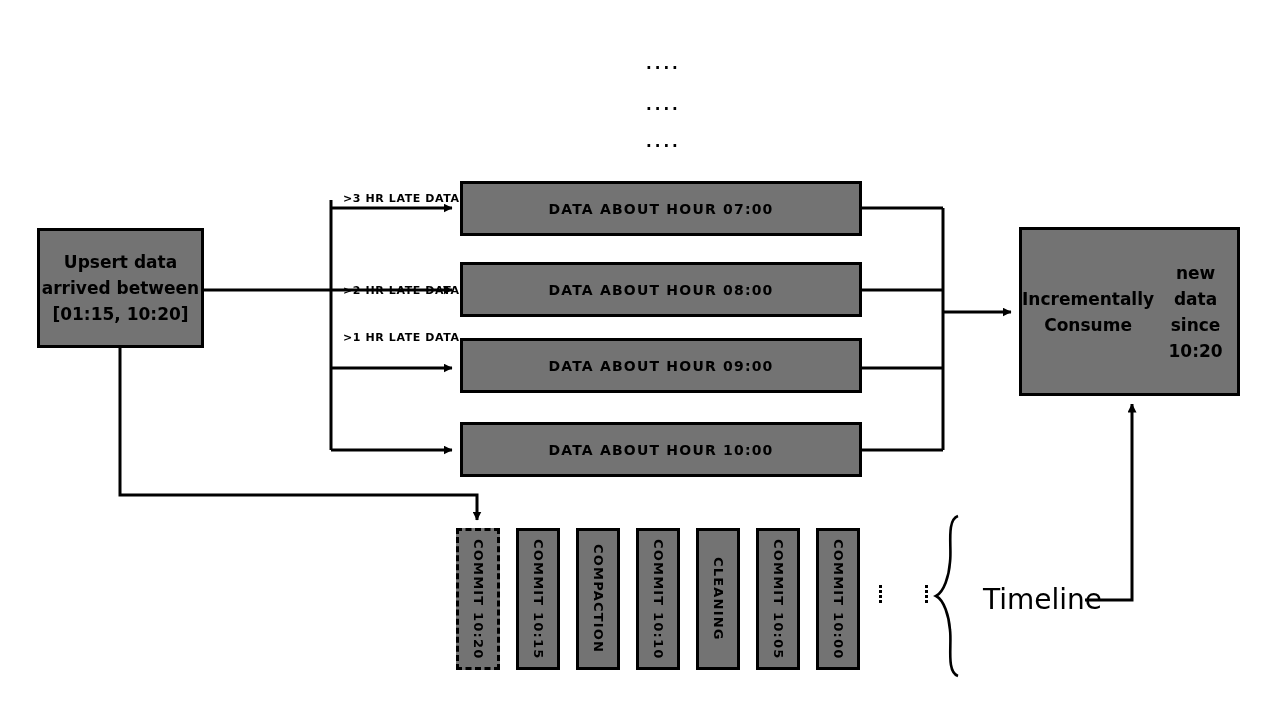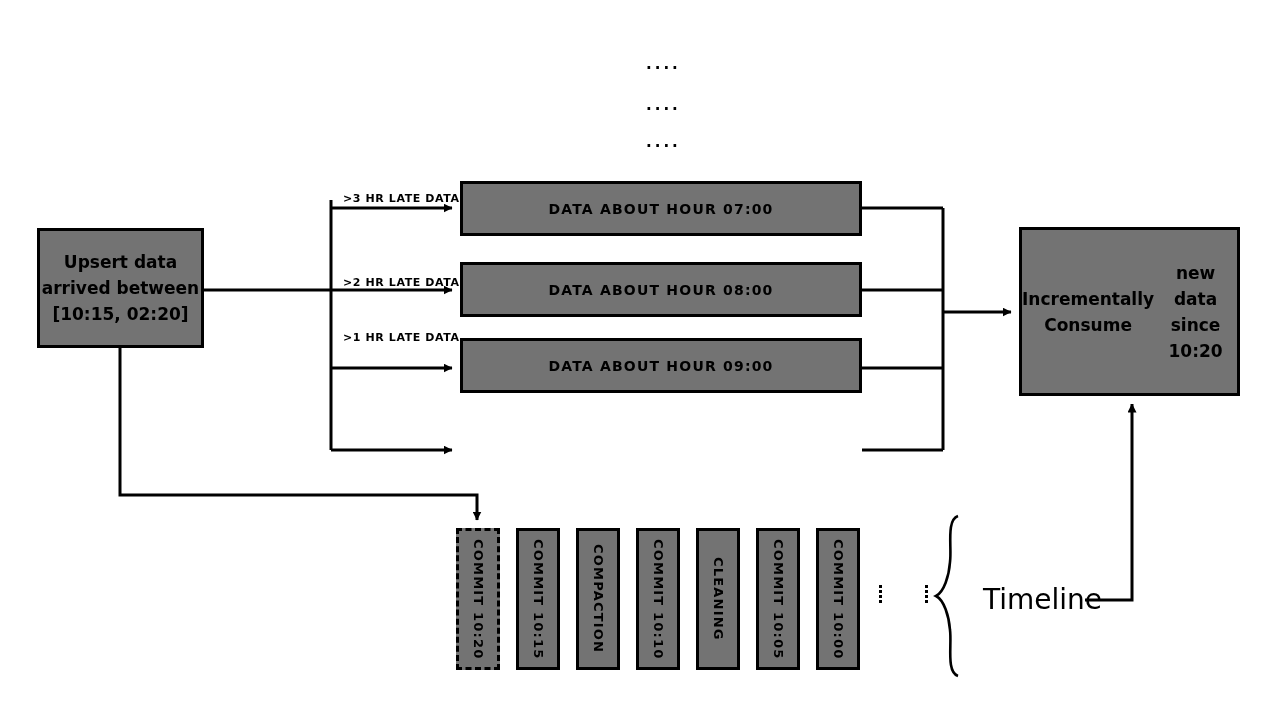--- a/index.html
+++ b/index.html
@@ -168,35 +168,38 @@
     </g>
   </svg>
 
   <div class="topdots" style="left:646px; top:55px;">....</div>
   <div class="topdots" style="left:646px; top:96px;">....</div>
   <div class="topdots" style="left:646px; top:133px;">....</div>
 
   <div class="box hand-light" id="upsert-box">
     <span>Upsert data</span>
     <span>arrived between</span>
-    <span>[10:15, 02:20]</span>
+    <span>[01:15, 10:20]</span>
   </div>
 
   <div class="arrow-label" style="left:343px; top:192px;">&gt;3 HR LATE DATA</div>
-  <div class="arrow-label" style="left:343px; top:276px;">&gt;2 HR LATE DATA</div>
+  <div class="arrow-label" style="left:343px; top:284px;">&gt;2 HR LATE DATA</div>
   <div class="arrow-label" style="left:343px; top:331px;">&gt;1 HR LATE DATA</div>
 
   <div class="box data-box hand-bold" style="top:181px;">
     <span>DATA ABOUT HOUR 07:00</span>
   </div>
   <div class="box data-box hand-bold" style="top:262px;">
     <span>DATA ABOUT HOUR 08:00</span>
   </div>
   <div class="box data-box hand-bold" style="top:338px;text-align:right;">
     <span>DATA ABOUT HOUR 09:00</span>
+  </div>
+  <div class="box data-box hand-bold" style="top:422px;">
+    <span>DATA ABOUT HOUR 10:00</span>
   </div>
 
   <div class="box hand-light" id="consume-box">
     <span>Incrementally Consume</span>
     <span>new data since 10:20</span>
   </div>
 
   <div class="box commit-box dashed hand-bold" style="left:456px;">
     <span class="vtext">COMMIT 10:20</span>
   </div>

